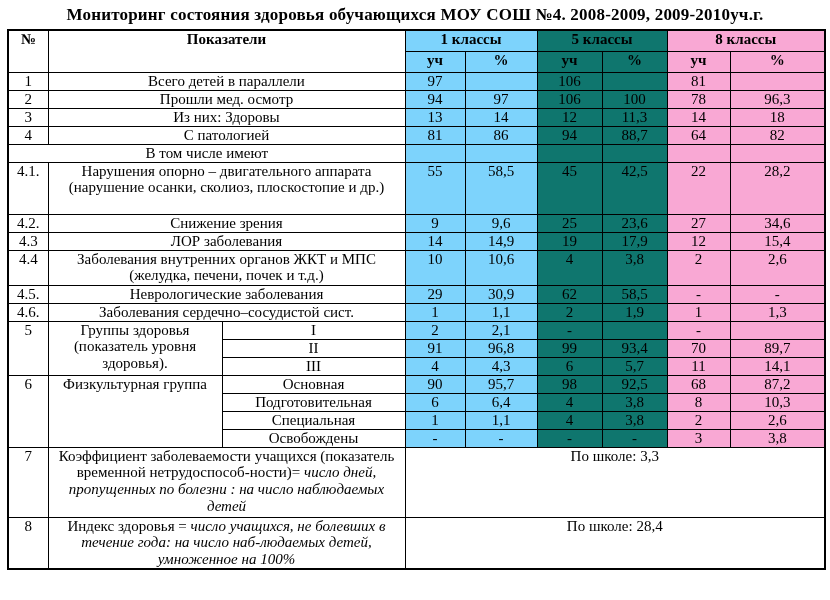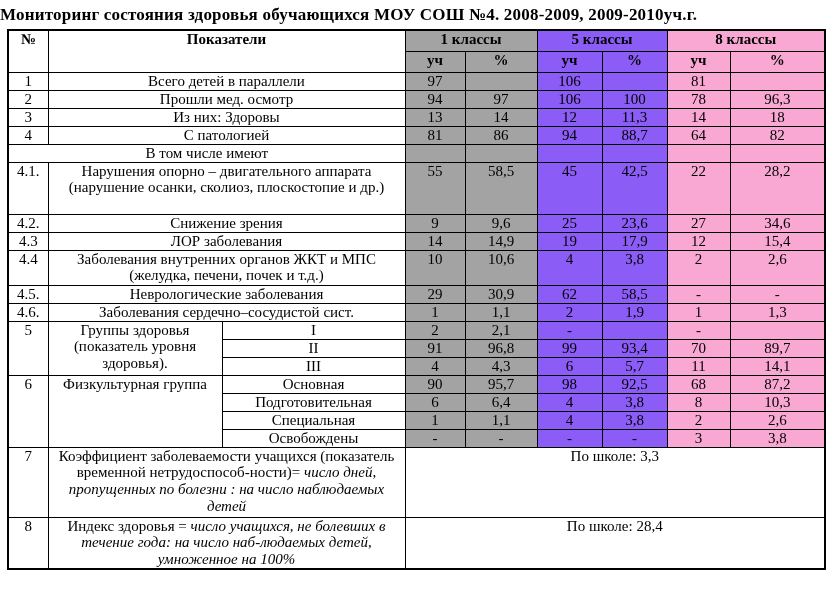--- a/index.html
+++ b/index.html
@@ -1,35 +1,35 @@
 <!DOCTYPE html>
 <html><head>
 <meta charset="utf-8">
 <style>
   html,body{margin:0;padding:0;background:#fff;}
   .page{position:relative;width:830px;height:600px;background:#fff;overflow:hidden;
         font-family:"Liberation Serif","DejaVu Serif",serif;color:#000;}
-  .title{ text-align:left;font-weight:bold;font-size:17px;padding-top:5px;letter-spacing:.2px;}
+  .title{ text-align:center;font-weight:bold;font-size:17px;padding-top:5px;letter-spacing:.2px;}
   .subtitle{text-align:center;font-weight:bold;font-size:16px;margin-top:9px;}
   .sq-red{text-decoration-line:underline;text-decoration-style:wavy;
           text-decoration-color:#d20000;text-decoration-thickness:1px;}
   table.med{border-collapse:collapse;table-layout:fixed;width:817px;
             margin:4px 0 0 7px;border:2px solid #000;}
   table.med td{border:1px solid #000;font-size:15px;line-height:1.13;
                padding:0 3px;text-align:center;vertical-align:top;overflow:hidden;}
   td.hdr{font-weight:bold;vertical-align:middle;}
   td.left{text-align:left;}
   tr.h{height:18px;}
   tr.hh{height:21px;}
   tr.t3{height:52px;padding-left:22px;}
   tr.t2{height:35px;padding-left:30px;}
   tr.t4{height:70px;}
   tr.t3b{height:52px;}
-  .g{background:#a3a3a3;}
-  .p{background:#8b5cf6;}
+  .g{background:#7dd3fc;}
+  .p{background:#0f766e;}
   .y{background:#f9a8d4;}
   i{font-style:italic;}
 </style>
 </head>
 <body>
 
 <div class="page">
   <div class="title">Мониторинг состояния  здоровья обучающихся МОУ СОШ №4. 2008-2009, 2009-2010уч.г.</div>
 
   <table class="med">

